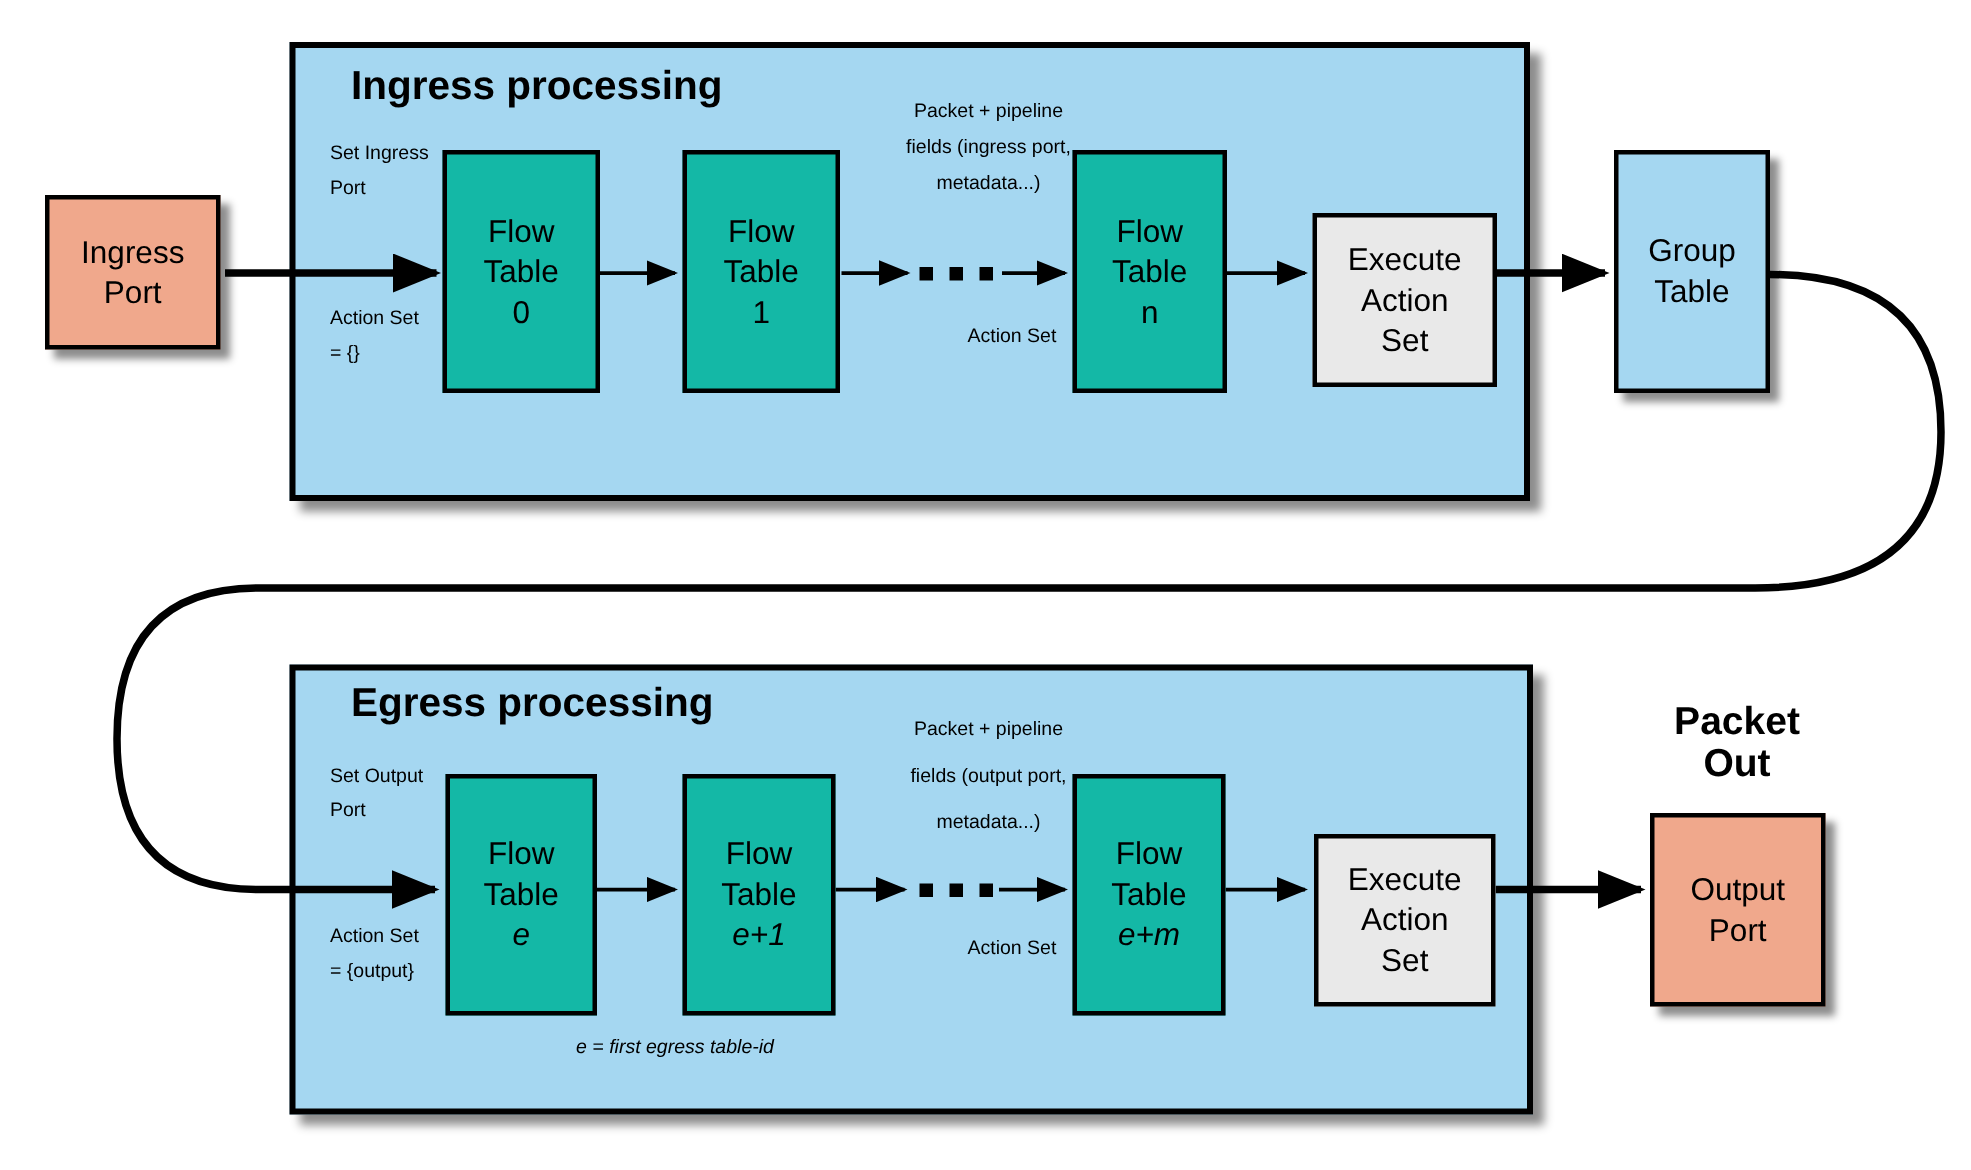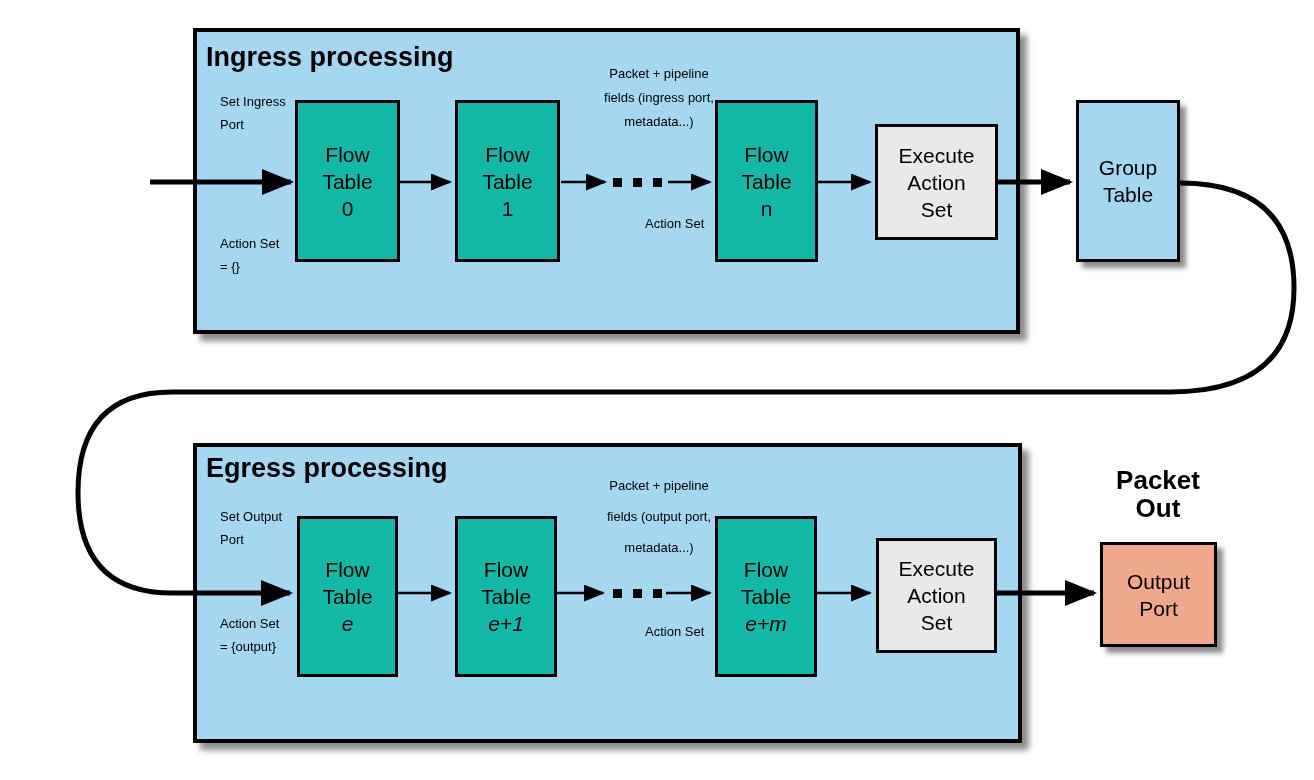--- a/index.html
+++ b/index.html
@@ -17,23 +17,23 @@
   }
   .box{
     border:3px solid #000;box-sizing:border-box;
     display:flex;flex-direction:column;align-items:center;justify-content:center;
     text-align:center;font-size:21px;line-height:27px;z-index:3;
   }
   .box span{display:block;}
   .white{background:#14b8a6;}
   .blue{background:var(--process-box-blue,#A5D7F1);}
   .salmon{background:var(--port-box-salmon,#F0A88C);}
-  .gray{background:var(--execute-box-gray,#E9E9E9);}
+  .gray{background:var(--execute-box-gray,#E9E9E9);margin-top:18px;}
   .shadow{box-shadow:6px 6px 5px rgba(0,0,0,0.45);}
-  .title{font-weight:bold;font-size:27px;white-space:nowrap;z-index:3;}
+  .title{font-weight:bold;font-size:27px;white-space:nowrap;z-index:3;margin-left:28px;}
   .iolabel{font-weight:bold;font-size:26px;line-height:28px;text-align:center;z-index:3;}
   .note{font-size:13px;line-height:23px;z-index:3;}
   .r{text-align:left;}
   .c{text-align:center;}
   .it{font-style:italic;}
   .w62{max-width:62px;}
   .w66{max-width:66px;}
   .w72{max-width:72px;}
   .w86{max-width:86px;}
 </style>
@@ -73,24 +73,27 @@
       <rect x="633" y="178" width="9" height="9"></rect>
       <rect x="653" y="178" width="9" height="9"></rect>
     </g>
     <g fill="#000">
       <rect x="613" y="589" width="9" height="9"></rect>
       <rect x="633" y="589" width="9" height="9"></rect>
       <rect x="653" y="589" width="9" height="9"></rect>
     </g>
   </svg>
 
+  <div class="abs box salmon shadow" style="left:30px;top:130px;width:117px;height:103px;">
+    <span class="w72">Ingress Port</span>
+  </div>
 
   <div class="abs title" style="left:206px;top:42px;">Ingress processing</div>
   <div class="abs note r" style="left:220px;top:90px;width:70px;">Set Ingress Port</div>
-  <div class="abs note r" style="left:220px;top:200px;width:70px;margin-top:32px;">Action Set = {}</div>
+  <div class="abs note r" style="left:220px;top:200px;width:70px;">Action Set = {}</div>
 
   <div class="abs box white" style="left:295px;top:100px;width:105px;height:162px;">
     <span class="w62">Flow Table</span>
     <span>0</span>
   </div>
   <div class="abs box white" style="left:455px;top:100px;width:105px;height:162px;">
     <span class="w62">Flow Table</span>
     <span>1</span>
   </div>
   <div class="abs note c" style="left:603px;top:62px;width:112px;line-height:24px;">Packet + pipeline fields (ingress port, metadata...)</div>
@@ -121,19 +124,20 @@
   </div>
   <div class="abs note c" style="left:603px;top:470px;width:112px;line-height:31px;">Packet + pipeline fields (output port, metadata...)</div>
   <div class="abs note r" style="left:645px;top:620px;width:60px;">Action Set</div>
   <div class="abs box white" style="left:715px;top:516px;width:102px;height:161px;">
     <span class="w62">Flow Table</span>
     <span class="it">e+m</span>
   </div>
   <div class="abs box gray" style="left:876px;top:538px;width:121px;height:115px;">
     <span class="w86">Execute Action Set</span>
   </div>
+  <div class="abs note c it" style="left:330px;top:686px;width:240px;white-space:nowrap;">e = first egress table-id</div>
 
   <div class="abs iolabel" style="left:1108px;top:466px;width:100px;">Packet Out</div>
-  <div class="abs box salmon shadow" style="left:1100px;top:542px;width:117px;height:105px;">
+  <div class="abs box salmon shadow" style="left:1100px;top:542px;width:117px;height:129px;">
     <span class="w72">Output Port</span>
   </div>
 
 </div>
 
 </body></html>

